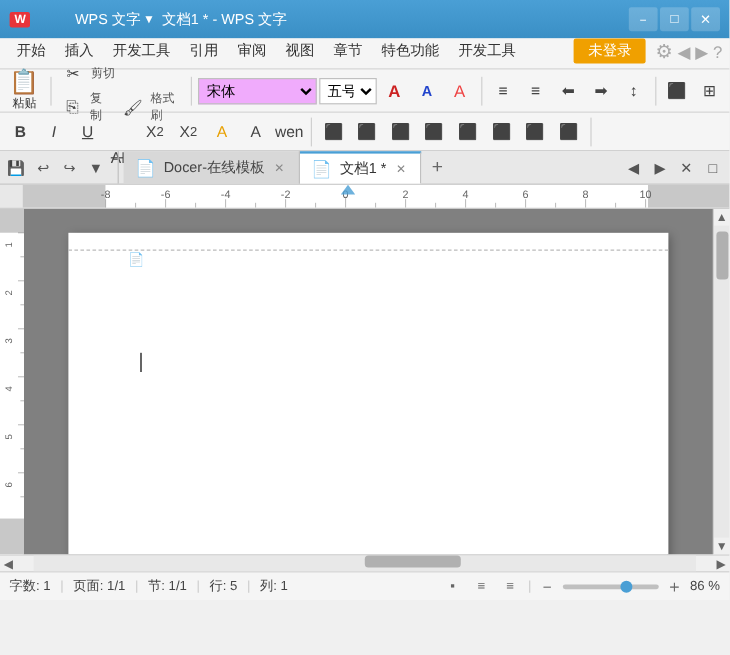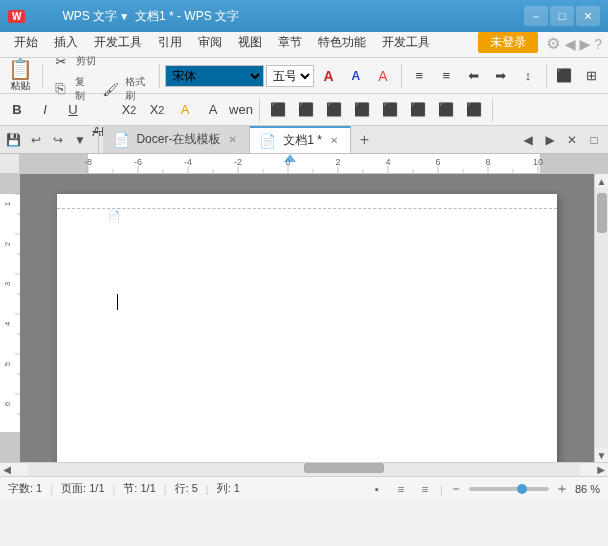--- a/index.html
+++ b/index.html
@@ -130,21 +130,21 @@
       line-height: 1;
     }
     .paste-label {
       font-size: 10px;
       color: #333;
     }
     .font-select {
       width: 102px;
       height: 22px;
       border: 1px solid #c0c0c0;
-      background: #0369a1;
+      background: #f0abfc;
       font-size: 12px;
       padding: 0 2px;
     }
     .size-select {
       width: 48px;
       height: 22px;
       border: 1px solid #c0c0c0;
       background: white;
       font-size: 12px;
       padding: 0 2px;

